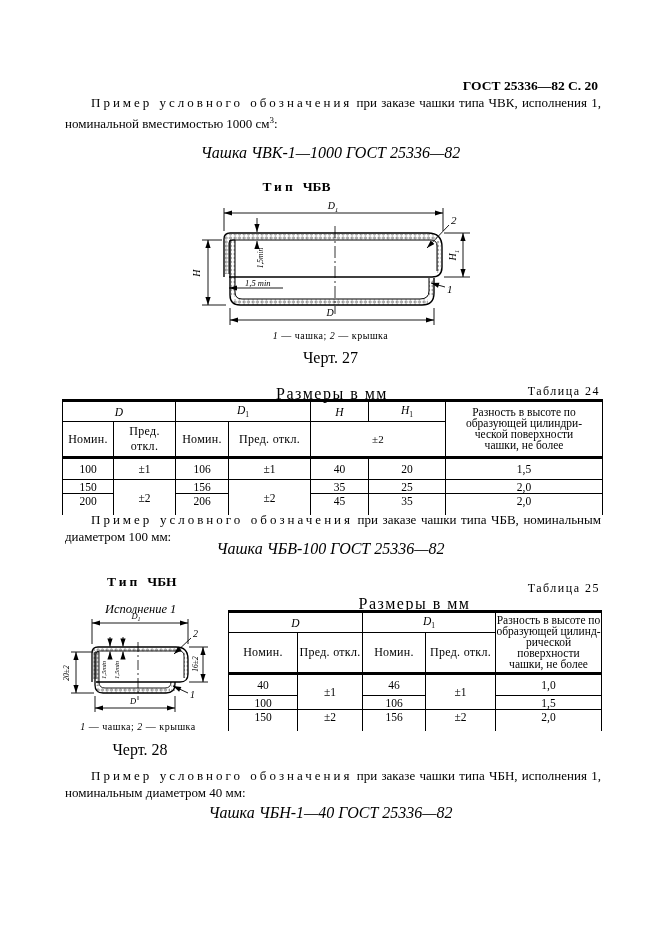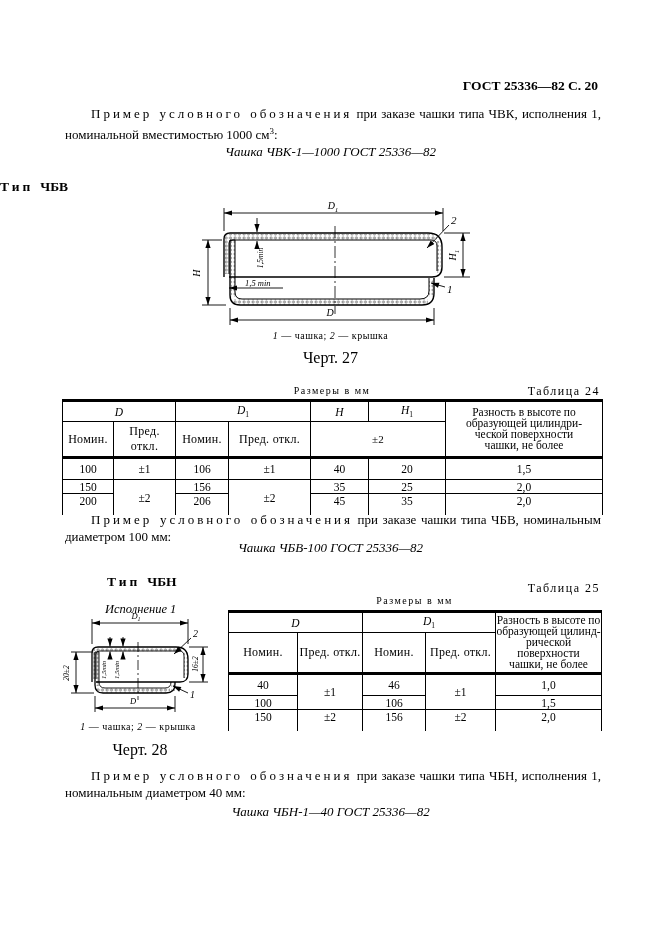--- a/index.html
+++ b/index.html
@@ -5,26 +5,26 @@
   html,body{margin:0;padding:0;}
   body{
     width:661px;height:936px;background:#ffffff;position:relative;
     font-family:"Liberation Serif", serif;color:#000;overflow:hidden;
   }
   .abs{position:absolute;}
   .razr{letter-spacing:3px;}
   .pagehead{font-weight:bold;font-size:13.5px;}
   p.ex{text-align:justify;text-indent:26px;font-size:13px;line-height:16.5px;margin:0;}
   p.ex sup{font-size:9px;}
-  .desig{font-style:italic;font-size:13px;text-align:center;width:661px;left:0;}
+  .desig{font-style:italic;font-size:16px;text-align:center;width:661px;left:0;}
   .typeh{font-weight:bold;font-size:13.5px;}
   .typeh .gap{margin-left:7px;}
   .variant{font-style:italic;font-size:12.5px;}
   .tlabel{font-size:12px;letter-spacing:1.5px;}
-  .units{font-size:10px;letter-spacing:1.5px;text-align:center;}
+  .units{font-size:16px;letter-spacing:1.5px;text-align:center;}
   .figcap{font-size:10px;letter-spacing:0.5px;text-align:center;}
   .figcap .num{font-style:italic;}
   .chert{font-size:16px;text-align:center;}
 
   table.gtable{border-collapse:collapse;table-layout:fixed;position:absolute;
     border-top:3px solid #000;border-left:1px solid #000;border-right:1px solid #000;}
   table.gtable td{border-left:1px solid #000;border-right:1px solid #000;
     border-top:1px solid #000;border-bottom:1px solid #000;
     text-align:center;vertical-align:middle;padding:0;font-size:11.5px;}
   table.gtable tr.h1 td{height:19px;font-size:11.5px;}
@@ -36,26 +36,26 @@
   table.gtable i{font-style:italic;}
   table.gtable sub{font-size:7.5px;}
 
   svg text{font-family:"Liberation Serif", serif;}
 </style>
 </head>
 <body>
 
 <div class="abs pagehead" style="top:78px;left:0;width:598px;text-align:right;">ГОСТ 25336—82 С. 20</div>
 
-<p class="ex abs" style="left:65px;top:106px;width:536px;">
+<p class="ex abs" style="left:65px;top:95px;width:536px;">
   <span class="razr">Пример условного обозначения</span><span> при заказе чашки типа ЧВК, исполнения 1, номинальной вместимостью 1000 см</span><sup>3</sup><span>:</span>
 </p>
 <div class="abs desig" style="top:144px;">Чашка  ЧВК-1—1000 ГОСТ 25336—82</div>
 
-<div class="abs typeh" style="top:179px;left:0;width:569px;">
+<div class="abs typeh" style="top:179px;left:12px;width:569px;text-align:center;">
   <span class="razr">Тип</span><span class="gap">ЧБВ</span>
 </div>
 
 <svg class="abs" style="left:170px;top:196px;" width="330" height="140">
   <defs>
     <marker id="ar1" markerWidth="9" markerHeight="6" refX="8.5" refY="3" orient="auto-start-reverse" markerUnits="userSpaceOnUse">
       <path d="M0.5,0.4 L8.5,3 L0.5,5.6 Z" fill="#000"></path>
     </marker>
     <pattern id="st1" width="4.5" height="4" patternUnits="userSpaceOnUse">
       <circle cx="2" cy="2" r="1.1" fill="none" stroke="#333" stroke-width="0.6"></circle>

